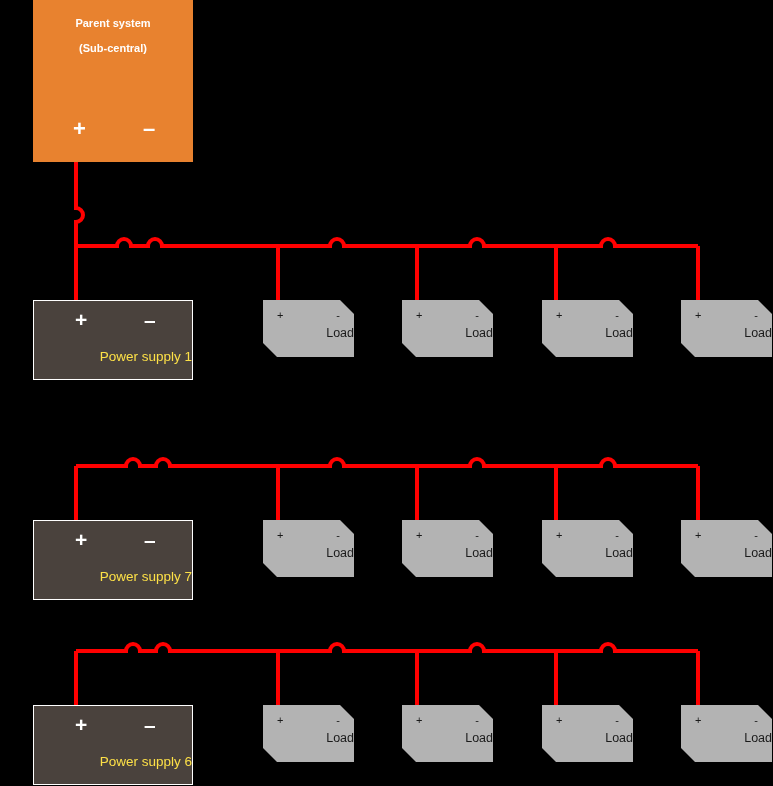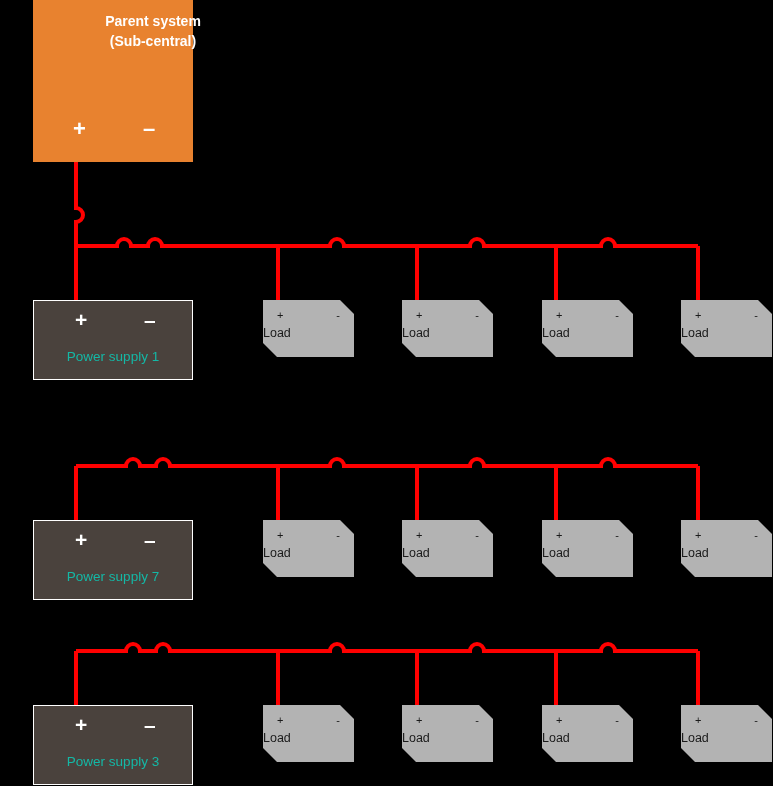--- a/index.html
+++ b/index.html
@@ -37,26 +37,25 @@
     background: #E8822F;
     border: none;
     color: #ffffff;
   }
   .parent-title {
     position: absolute;
     left: 0;
     top: 11px;
     width: 100%;
     text-align: center;
-    font-size: 14px;
-    font-weight: bold;
-    line-height: 20px;
+    font-size: 11px;
+    font-weight: bold;
+    line-height: 25px;
     color: #ffffff;
     white-space: pre-line;
-    padding-left: 40px;
   }
   .parent-plus {
     position: absolute;
     left: 40px;
     top: 118px;
     font-size: 22px;
     font-weight: bold;
     color: #ffffff;
     line-height: 22px;
   }
@@ -91,23 +90,23 @@
     font-size: 21px;
     font-weight: bold;
     color: #ffffff;
     line-height: 21px;
   }
   .ps-label {
     position: absolute;
     left: 0;
     top: 48px;
     width: 100%;
-    text-align: center;
+    text-align: right;
     font-size: 13.5px;
-    color: #14b8a6;
+    color: #fde047;
   }
   
   .load-box {
     background: #B3B3B3;
     clip-path: polygon(0 0, calc(100% - 14px) 0, 100% 14px, 100% 100%, 14px 100%, 0 calc(100% - 14px));
     color: #222222;
   }
   .load-plus {
     position: absolute;
     left: 14px;
@@ -122,21 +121,21 @@
     top: 10px;
     font-size: 11px;
     color: #1a1a1a;
     line-height: 11px;
   }
   .load-label {
     position: absolute;
     left: 0;
     top: 26px;
     width: 100%;
-    text-align: left;
+    text-align: right;
     font-size: 12.5px;
     color: #1a1a1a;
   }
 </style>
 </head>
 <body>
 
 <div id="diagram-root">
 
   <svg class="wiring" id="wiring-svg" viewBox="0 0 773 786">
@@ -216,21 +215,21 @@
         <div class="load-label">Load</div>
       </div>
       <div class="node-box load-box" style="left: 681px; top: 520px; width: 91px; height: 57px; background: rgb(179, 179, 179);">
         <div class="load-plus">+</div>
         <div class="load-minus">-</div>
         <div class="load-label">Load</div>
       </div>
       <div class="node-box ps-box" style="left: 33px; top: 705px; width: 160px; height: 80px; background: rgb(74, 66, 61); border-color: rgb(255, 255, 255);">
         <div class="ps-plus">+</div>
         <div class="ps-minus">–</div>
-        <div class="ps-label">Power supply 3</div>
+        <div class="ps-label">Power supply 6</div>
       </div>
       <div class="node-box load-box" style="left: 263px; top: 705px; width: 91px; height: 57px; background: rgb(179, 179, 179);">
         <div class="load-plus">+</div>
         <div class="load-minus">-</div>
         <div class="load-label">Load</div>
       </div>
       <div class="node-box load-box" style="left: 402px; top: 705px; width: 91px; height: 57px; background: rgb(179, 179, 179);">
         <div class="load-plus">+</div>
         <div class="load-minus">-</div>
         <div class="load-label">Load</div>

